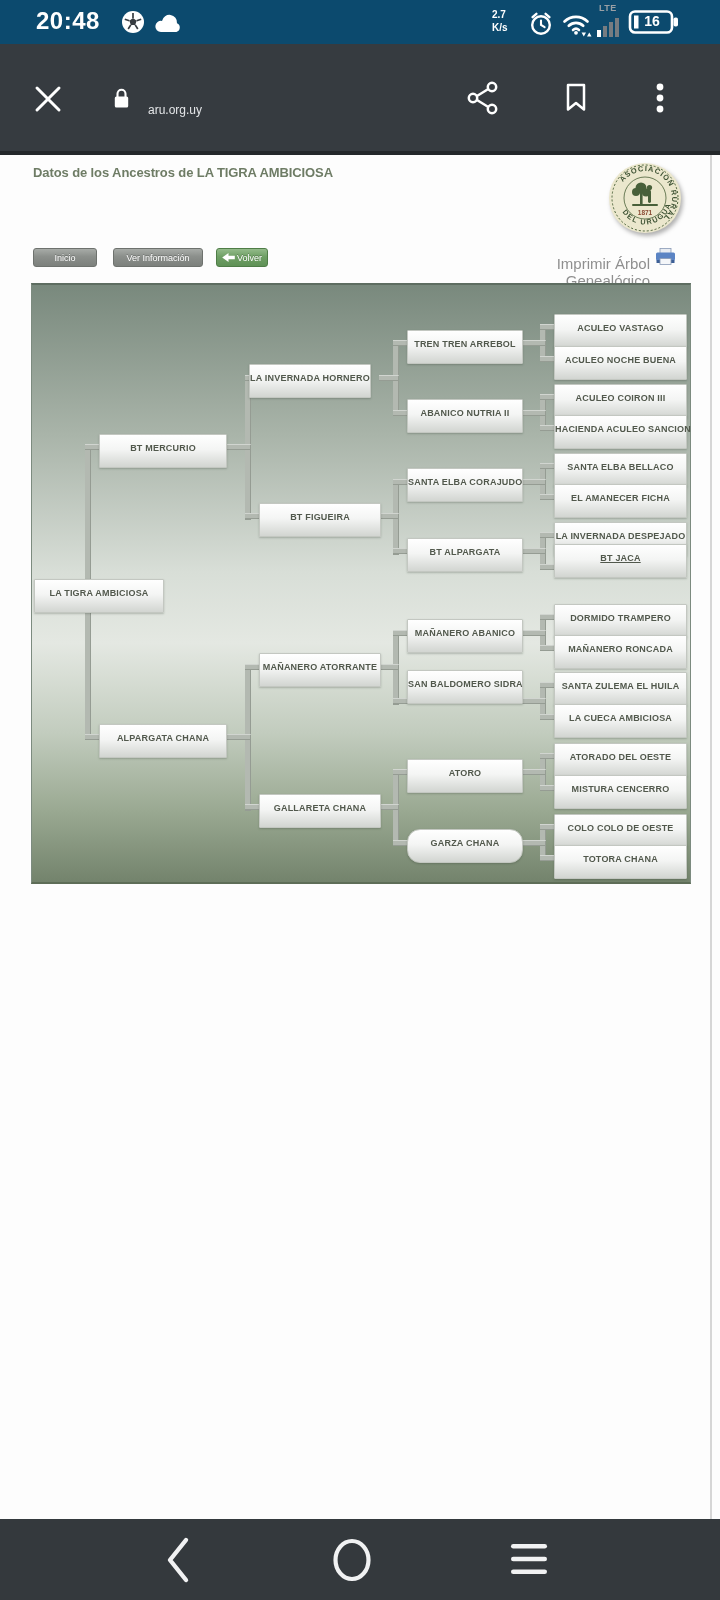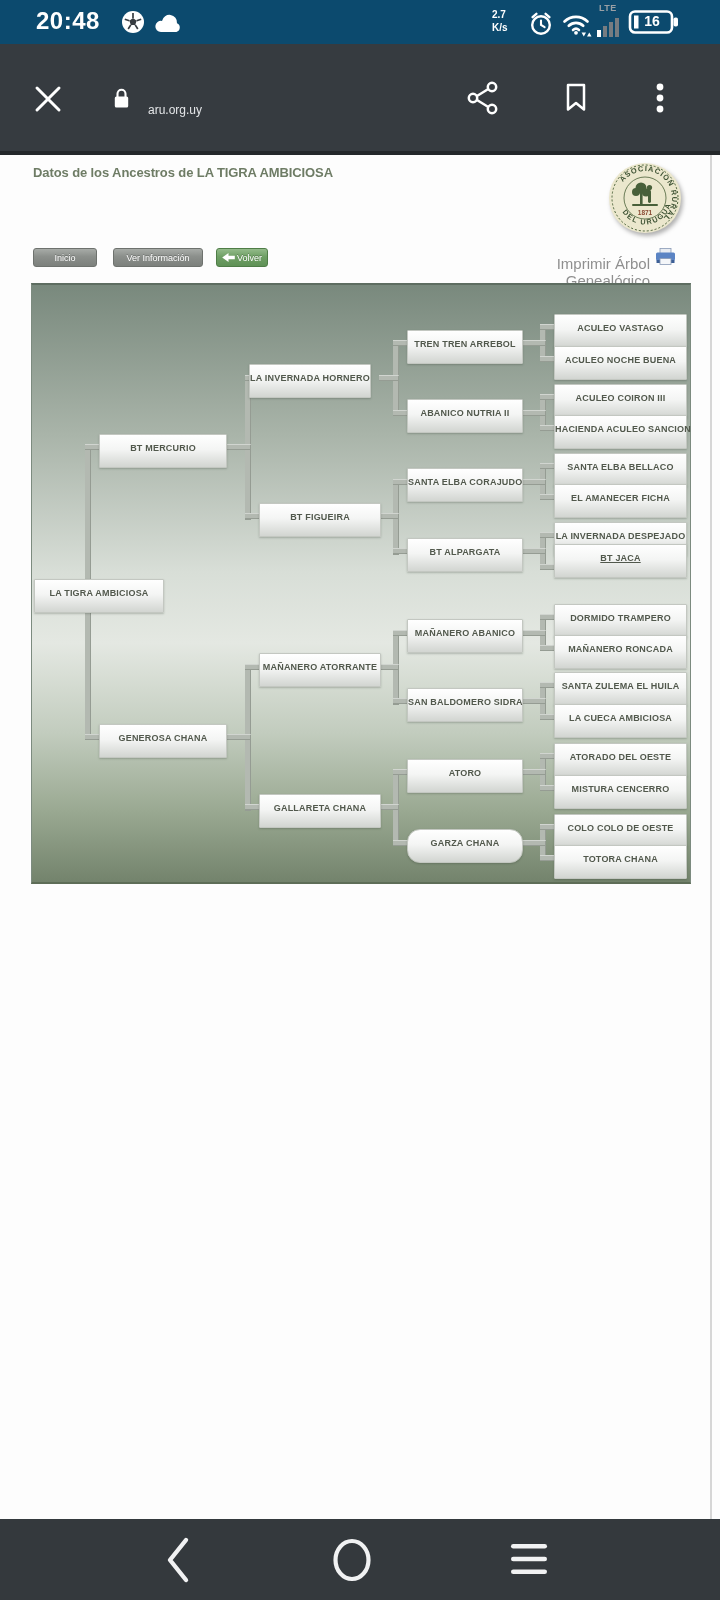--- a/index.html
+++ b/index.html
@@ -257,26 +257,26 @@
       <div class="tree-box" style="left: 375px; top: 114px; width: 116px;">ABANICO NUTRIA II</div>
       <div class="tree-box" style="left: 522px; top: 99px; width: 133px;">ACULEO COIRON III</div>
       <div class="tree-box" style="left: 522px; top: 130px; width: 133px;">HACIENDA ACULEO SANCION</div>
       <div class="tree-box" style="left: 227px; top: 218px; width: 122px;">BT FIGUEIRA</div>
       <div class="tree-box" style="left: 375px; top: 183px; width: 116px;">SANTA ELBA CORAJUDO</div>
       <div class="tree-box" style="left: 522px; top: 168px; width: 133px;">SANTA ELBA BELLACO</div>
       <div class="tree-box" style="left: 522px; top: 199px; width: 133px;">EL AMANECER FICHA</div>
       <div class="tree-box" style="left: 375px; top: 253px; width: 116px;">BT ALPARGATA</div>
       <div class="tree-box" style="left: 522px; top: 237px; width: 133px;">LA INVERNADA DESPEJADO</div>
       <div class="tree-box" style="left: 522px; top: 259px; width: 133px; text-decoration: underline;">BT JACA</div>
-      <div class="tree-box" style="left: 67px; top: 439px; width: 128px;">GENEROSA CHANA</div>
+      <div class="tree-box" style="left: 67px; top: 439px; width: 128px;">ALPARGATA CHANA</div>
       <div class="tree-box" style="left: 227px; top: 368px; width: 122px;">MAÑANERO ATORRANTE</div>
       <div class="tree-box" style="left: 375px; top: 334px; width: 116px;">MAÑANERO ABANICO</div>
       <div class="tree-box" style="left: 522px; top: 319px; width: 133px;">DORMIDO TRAMPERO</div>
       <div class="tree-box" style="left: 522px; top: 350px; width: 133px;">MAÑANERO RONCADA</div>
-      <div class="tree-box" style="left: 375px; top: 403px; width: 116px;">SAN BALDOMERO SIDRA</div>
+      <div class="tree-box" style="left: 375px; top: 385px; width: 116px;">SAN BALDOMERO SIDRA</div>
       <div class="tree-box" style="left: 522px; top: 387px; width: 133px;">SANTA ZULEMA EL HUILA</div>
       <div class="tree-box" style="left: 522px; top: 419px; width: 133px;">LA CUECA AMBICIOSA</div>
       <div class="tree-box" style="left: 227px; top: 509px; width: 122px;">GALLARETA CHANA</div>
       <div class="tree-box" style="left: 375px; top: 474px; width: 116px;">ATORO</div>
       <div class="tree-box" style="left: 522px; top: 458px; width: 133px;">ATORADO DEL OESTE</div>
       <div class="tree-box" style="left: 522px; top: 490px; width: 133px;">MISTURA CENCERRO</div>
       <div class="tree-box" style="left: 375px; top: 544px; width: 116px; border-radius: 13px;">GARZA CHANA</div>
       <div class="tree-box" style="left: 522px; top: 529px; width: 133px;">COLO COLO DE OESTE</div>
       <div class="tree-box" style="left: 522px; top: 560px; width: 133px;">TOTORA CHANA</div>
     </div>

